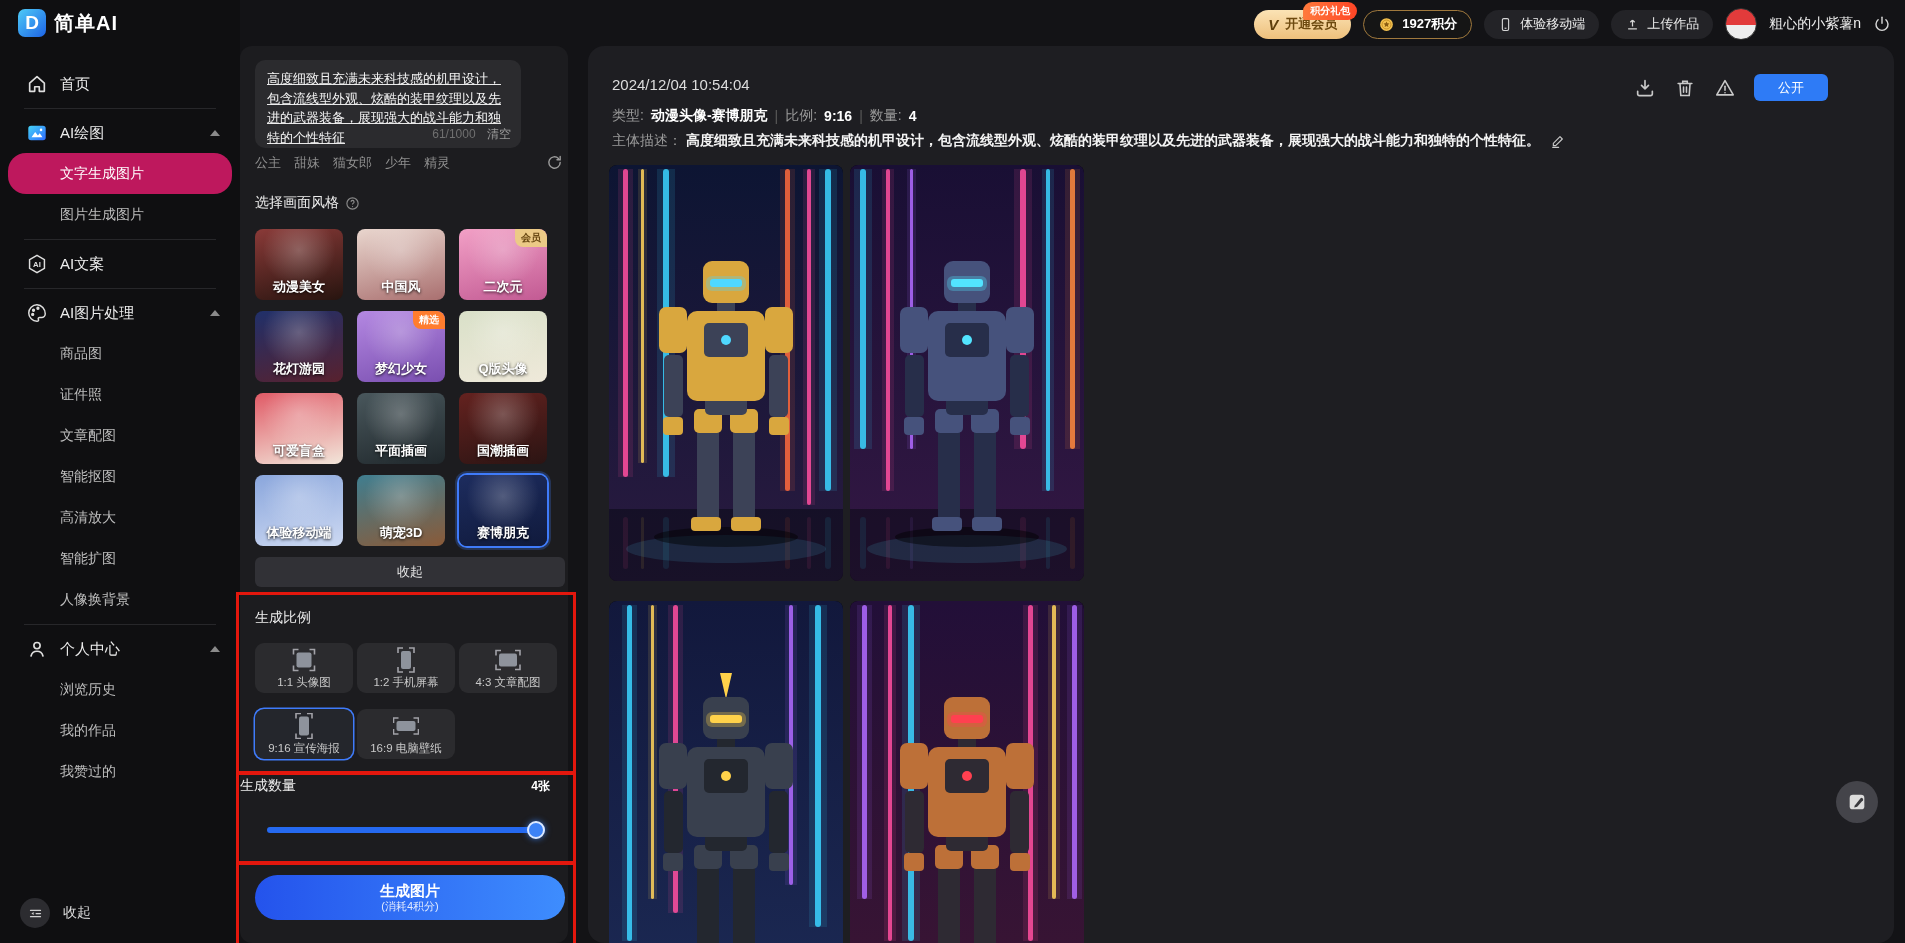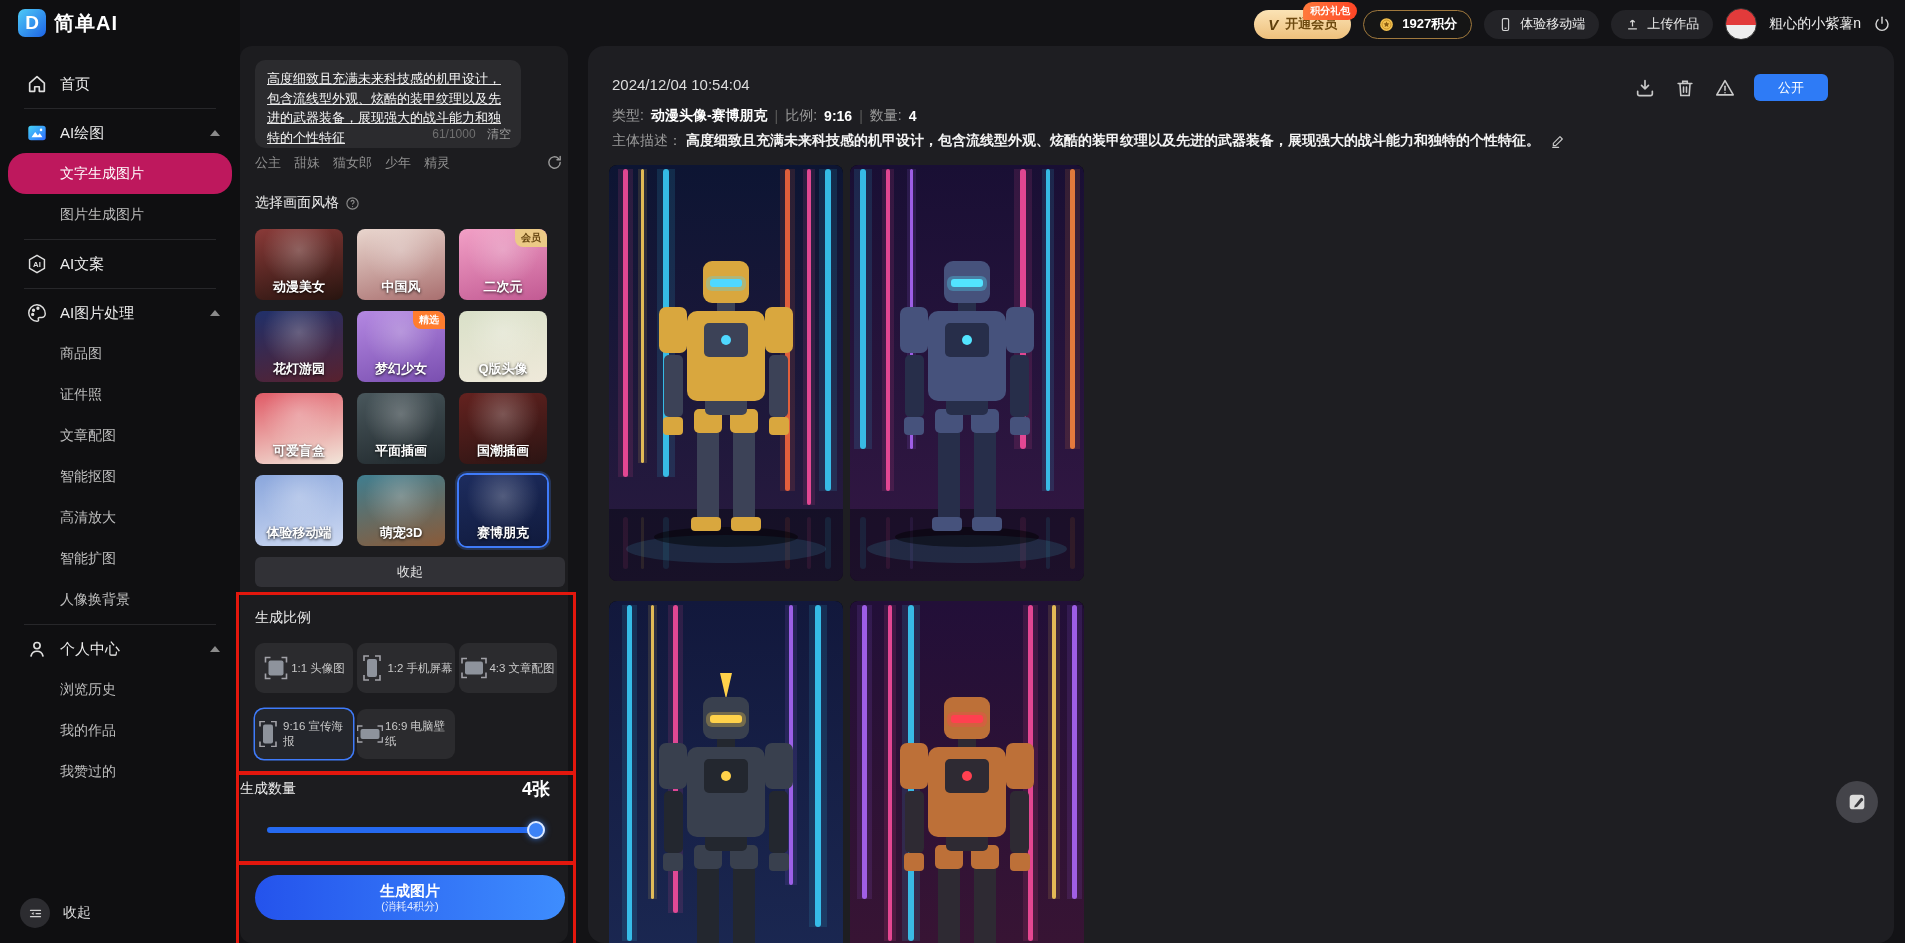--- a/index.html
+++ b/index.html
@@ -64,26 +64,26 @@
   .style-tile{position:relative;height:71px;border-radius:8px;overflow:hidden;cursor:pointer;}
   .style-tile.sel{box-shadow:0 0 0 2px #3f7bfa, 0 0 0 4px rgba(63,123,250,.25);}
   .style-label{position:absolute;left:0;right:0;bottom:4px;text-align:center;font-size:13px;font-weight:bold;color:#fff;
                text-shadow:0 1px 3px rgba(0,0,0,.9);}
   .style-badge{position:absolute;top:0;right:0;font-size:10px;padding:2px 6px;border-radius:0 8px 0 8px;font-weight:bold;}
   .wide-btn{position:absolute;left:15px;top:511px;width:310px;height:30px;background:#313136;border-radius:6px;
             display:flex;align-items:center;justify-content:center;font-size:13px;color:#e5e5e5;cursor:pointer;}
   .ratio-title{position:absolute;left:15px;top:563px;}
   .ratio-grid{position:absolute;left:15px;top:597px;width:310px;display:grid;
               grid-template-columns:repeat(3,98px);grid-auto-rows:50px;gap:16px 4px;}
-  .ratio-btn{background:#2b2b2e;border-radius:9px;display:flex;flex-direction:row;align-items:center;justify-content:center;
+  .ratio-btn{background:#2b2b2e;border-radius:9px;display:flex;flex-direction:column;align-items:center;justify-content:center;
              gap:2px;cursor:pointer;box-sizing:border-box;}
   .ratio-btn.sel{box-shadow:0 0 0 1.5px #3f7bfa;background:#24262c;}
   .ratio-label{font-size:11.5px;color:#c9c9c9;}
   .count-row{position:absolute;left:0;top:731px;width:310px;display:flex;justify-content:space-between;align-items:center;text-align:right;}
-  .count-value{font-size:18px;color:#ffffff;font-weight:bold;}
+  .count-value{font-size:12px;color:#ffffff;font-weight:bold;}
   .slider{position:absolute;left:15px;top:774px;width:310px;height:20px;cursor:pointer;}
   .slider-track{position:absolute;left:12px;top:7px;width:278px;height:6px;border-radius:3px;background:#2569f0;}
   .slider-thumb{position:absolute;left:272px;top:1px;width:18px;height:18px;border-radius:50%;background:#3b82f6;
                 border:2.5px solid #dce9ff;box-sizing:border-box;box-shadow:0 0 6px rgba(59,130,246,.8);}
   .generate-btn{position:absolute;left:15px;top:829px;width:310px;height:45px;border-radius:23px;
                 background:linear-gradient(90deg,#2453ec,#3e8dfe);display:flex;flex-direction:column;align-items:center;
                 justify-content:center;cursor:pointer;}
   .generate-label{font-size:15px;font-weight:bold;color:#fff;line-height:1.2;}
   .generate-sub{font-size:11px;color:rgba(255,255,255,.85);line-height:1.2;}
 

